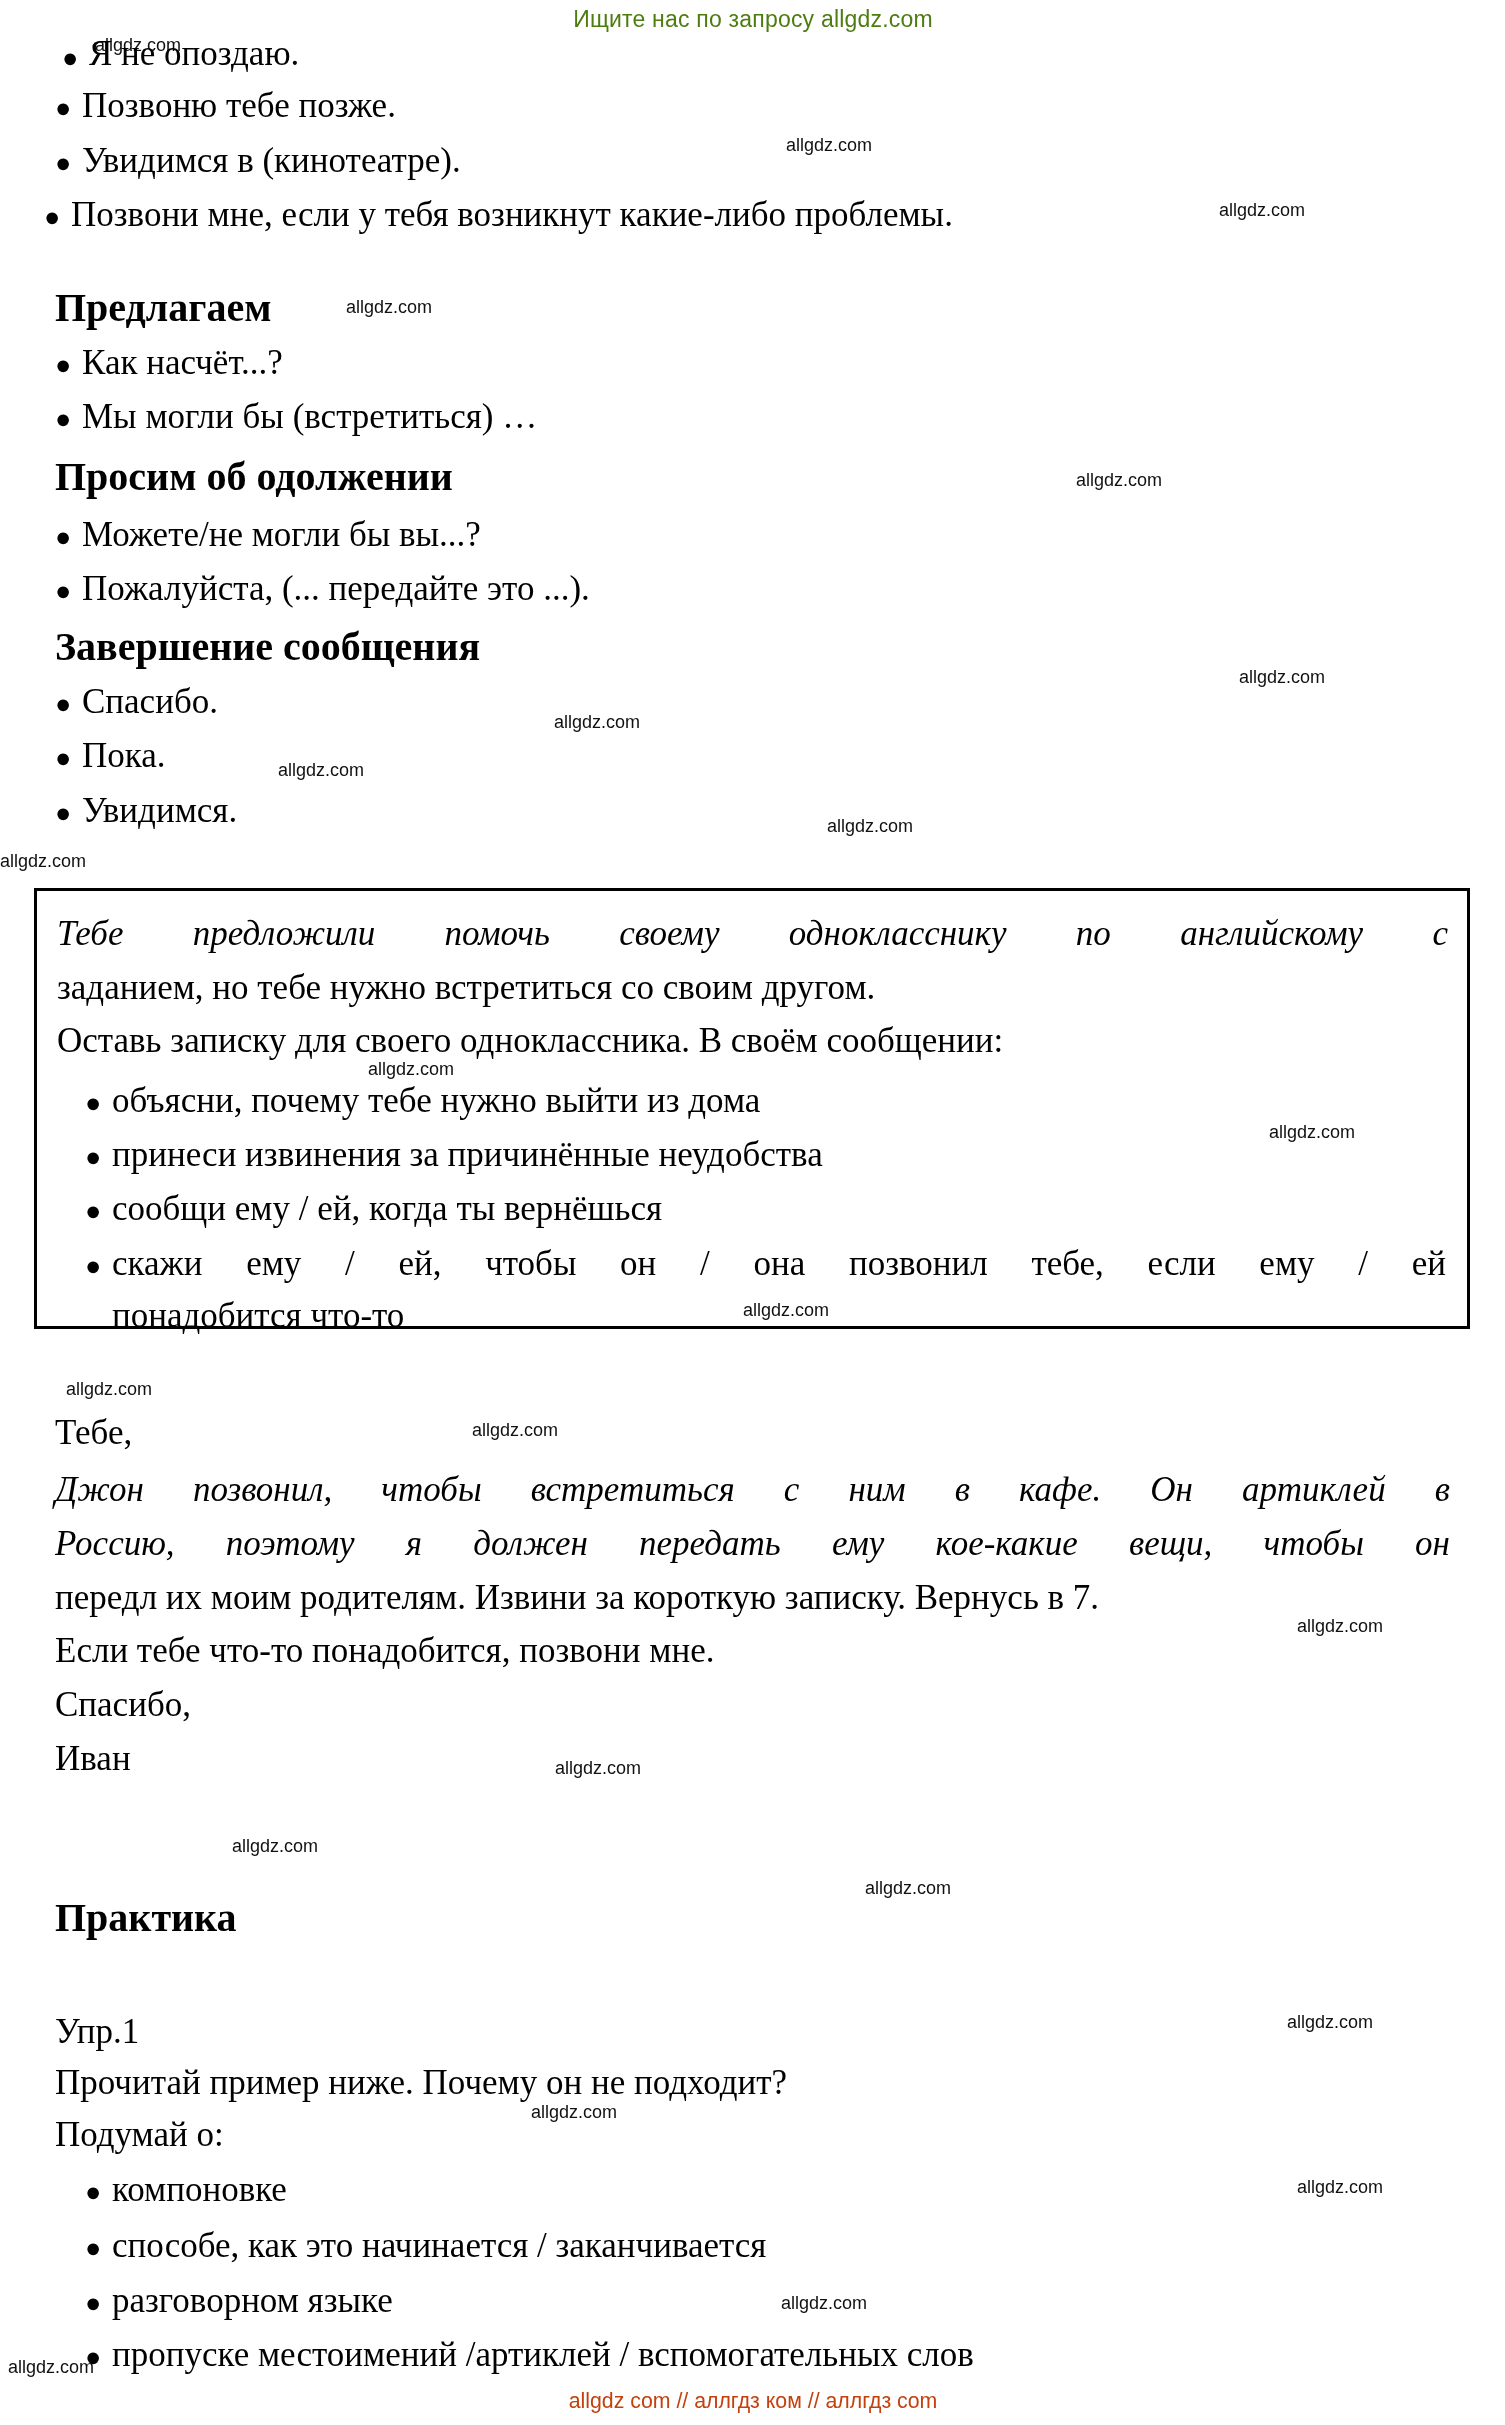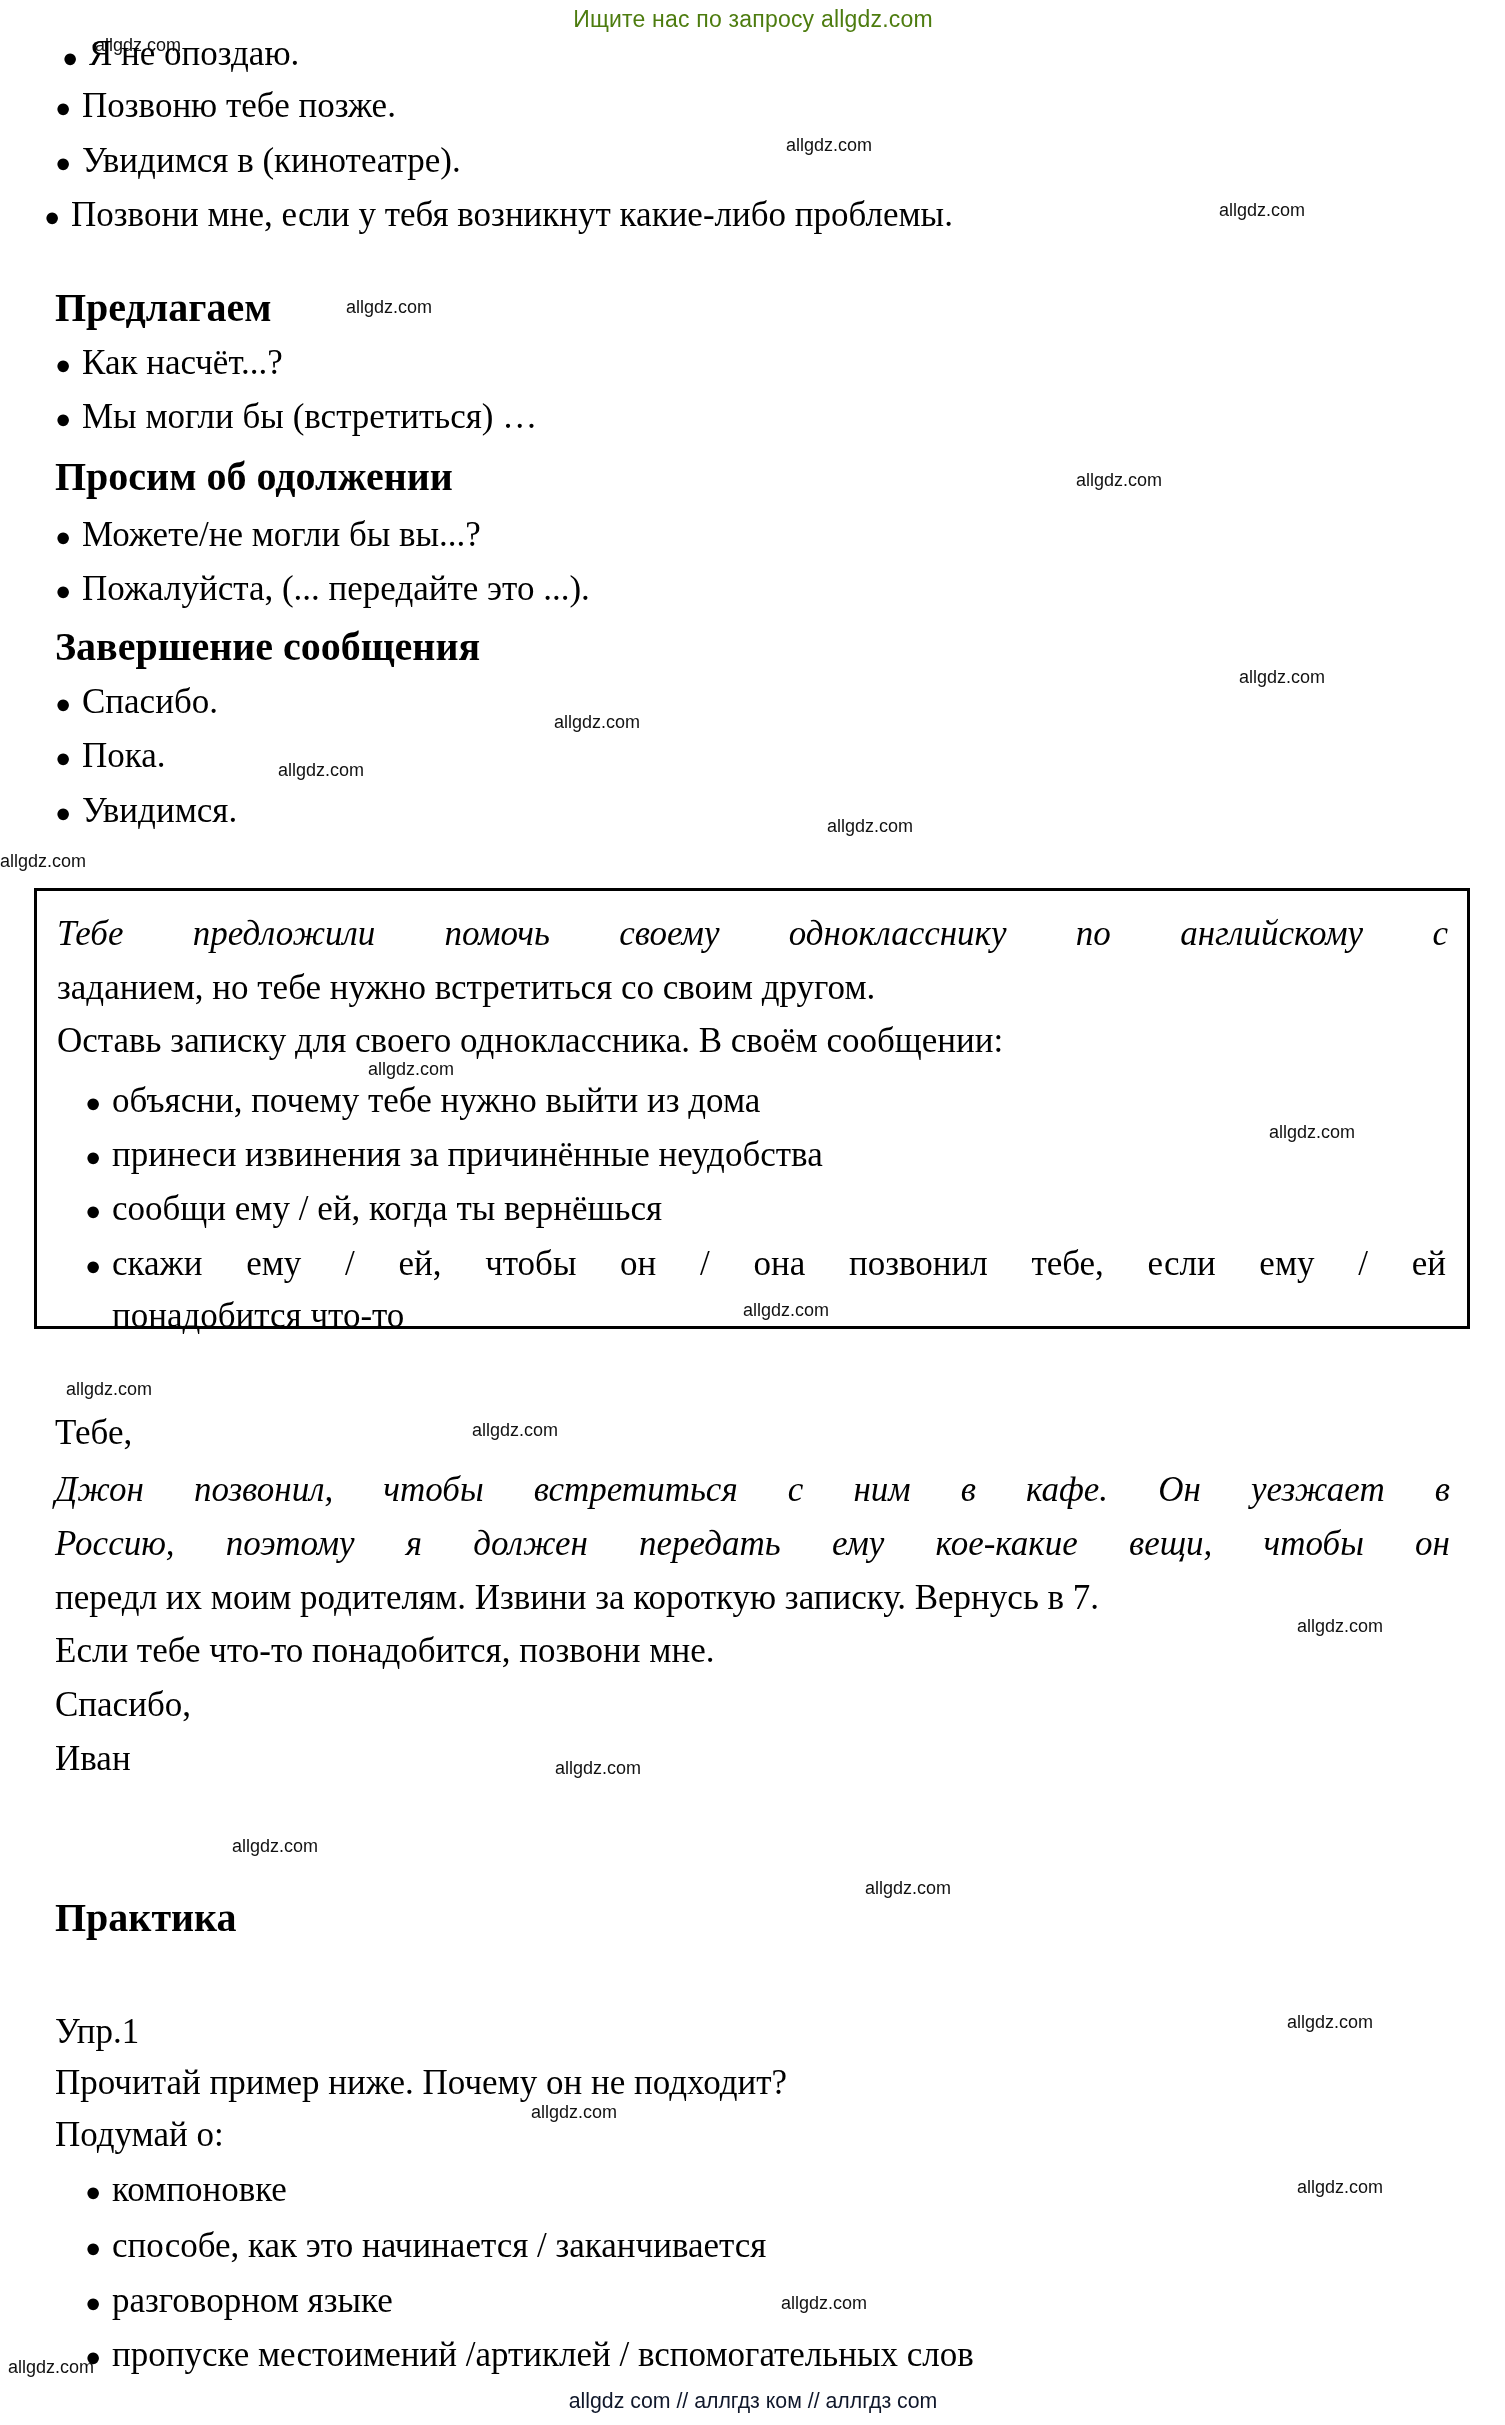--- a/index.html
+++ b/index.html
@@ -275,21 +275,21 @@
   <div class="justify-line" id="letter-line-1" style="left:55px; top:1471px; width:1395px;">
       <span>Джон</span>
       <span>позвонил,</span>
       <span>чтобы</span>
       <span>встретиться</span>
       <span>с</span>
       <span>ним</span>
       <span>в</span>
       <span>кафе.</span>
       <span>Он</span>
-      <span>уезжает</span>
+      <span>артиклей</span>
       <span>в</span>
     </div>
 
   <div class="justify-line" id="letter-line-2" style="left:55px; top:1525px; width:1395px;">
       <span>Россию,</span>
       <span>поэтому</span>
       <span>я</span>
       <span>должен</span>
       <span>передать</span>
       <span>ему</span>
@@ -327,14 +327,14 @@
     <span class="bullet-dot"></span>
     <span>разговорном языке</span>
   </div>
   <div class="bullet-row" style="left:85px; top:2336px;">
     <span class="bullet-dot"></span>
     <span>пропуске местоимений /артиклей / вспомогательных слов</span>
   </div>
 
 </div>
 
-<div class="footer" id="footer-text" style="color: #0f172a;">allgdz com  //  аллгдз ком  //  аллгдз com</div>
+<div class="footer" id="footer-text" style="color: #c2410c;">allgdz com  //  аллгдз ком  //  аллгдз com</div>
 
 
 </body></html>

